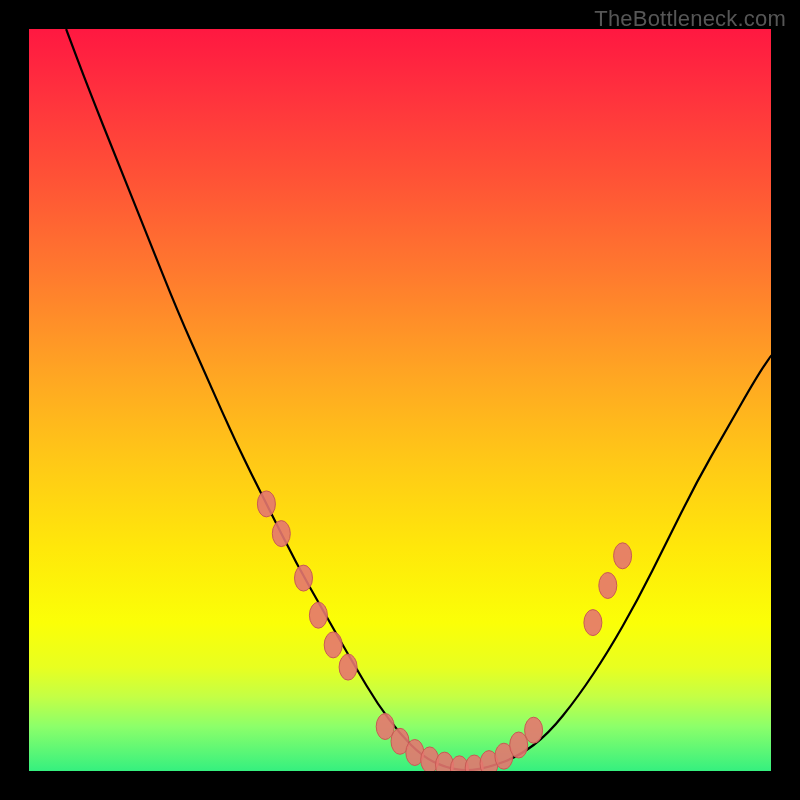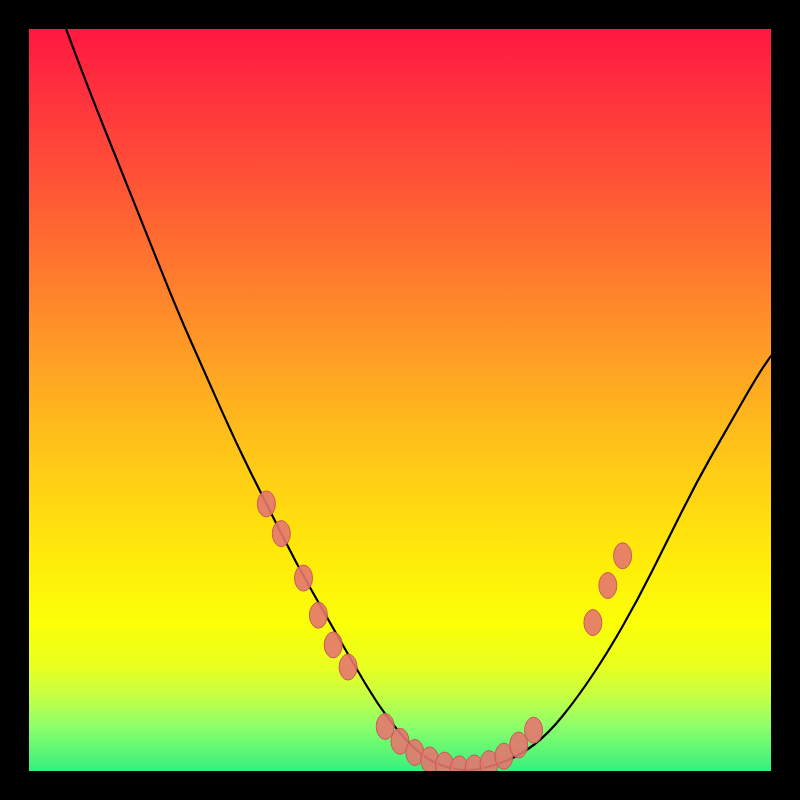--- a/index.html
+++ b/index.html
@@ -86,13 +86,14 @@
         <ellipse cx="460.0" cy="734.6" rx="9" ry="13" fill="#e4776f" fill-opacity="0.9" stroke="#c85a54" stroke-width="1"></ellipse>
         <ellipse cx="474.9" cy="727.2" rx="9" ry="13" fill="#e4776f" fill-opacity="0.9" stroke="#c85a54" stroke-width="1"></ellipse>
         <ellipse cx="489.7" cy="716.0" rx="9" ry="13" fill="#e4776f" fill-opacity="0.9" stroke="#c85a54" stroke-width="1"></ellipse>
         <ellipse cx="504.6" cy="701.2" rx="9" ry="13" fill="#e4776f" fill-opacity="0.9" stroke="#c85a54" stroke-width="1"></ellipse>
         <ellipse cx="563.9" cy="593.6" rx="9" ry="13" fill="#e4776f" fill-opacity="0.9" stroke="#c85a54" stroke-width="1"></ellipse>
         <ellipse cx="578.8" cy="556.5" rx="9" ry="13" fill="#e4776f" fill-opacity="0.9" stroke="#c85a54" stroke-width="1"></ellipse>
         <ellipse cx="593.6" cy="526.8" rx="9" ry="13" fill="#e4776f" fill-opacity="0.9" stroke="#c85a54" stroke-width="1"></ellipse>
       </g>
   </svg>
 
+  <div class="watermark">TheBottleneck.com</div>
 </div>
 
 </body></html>

